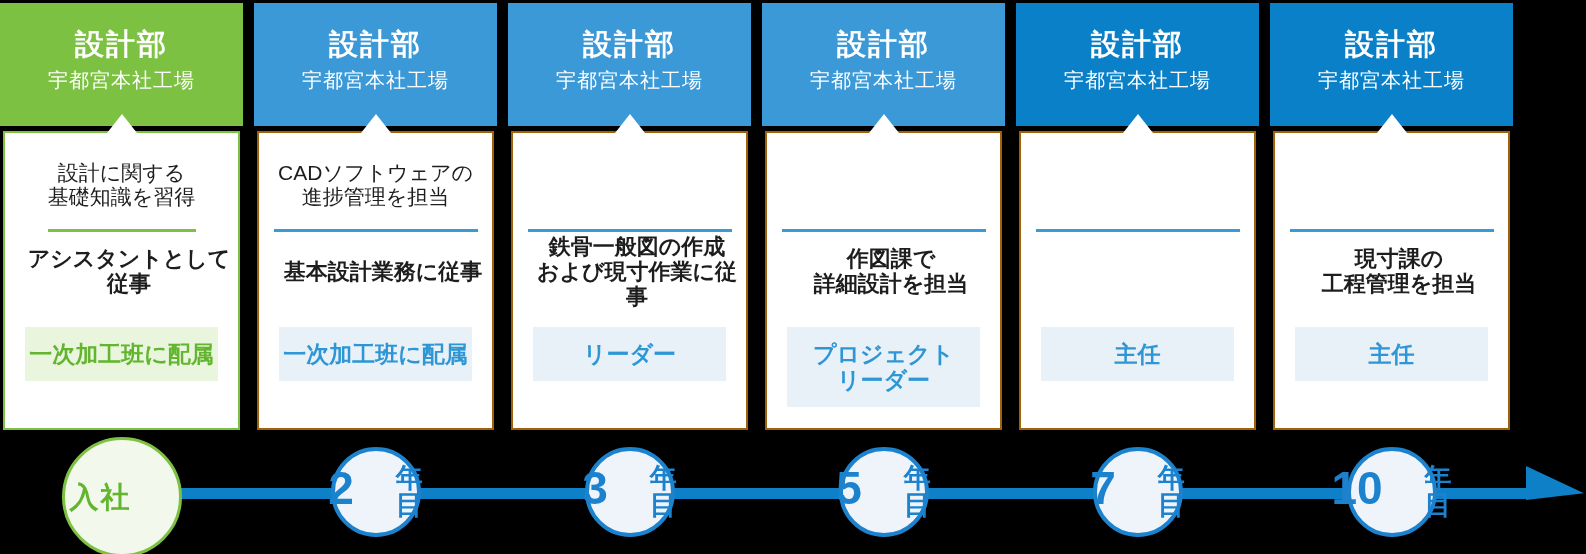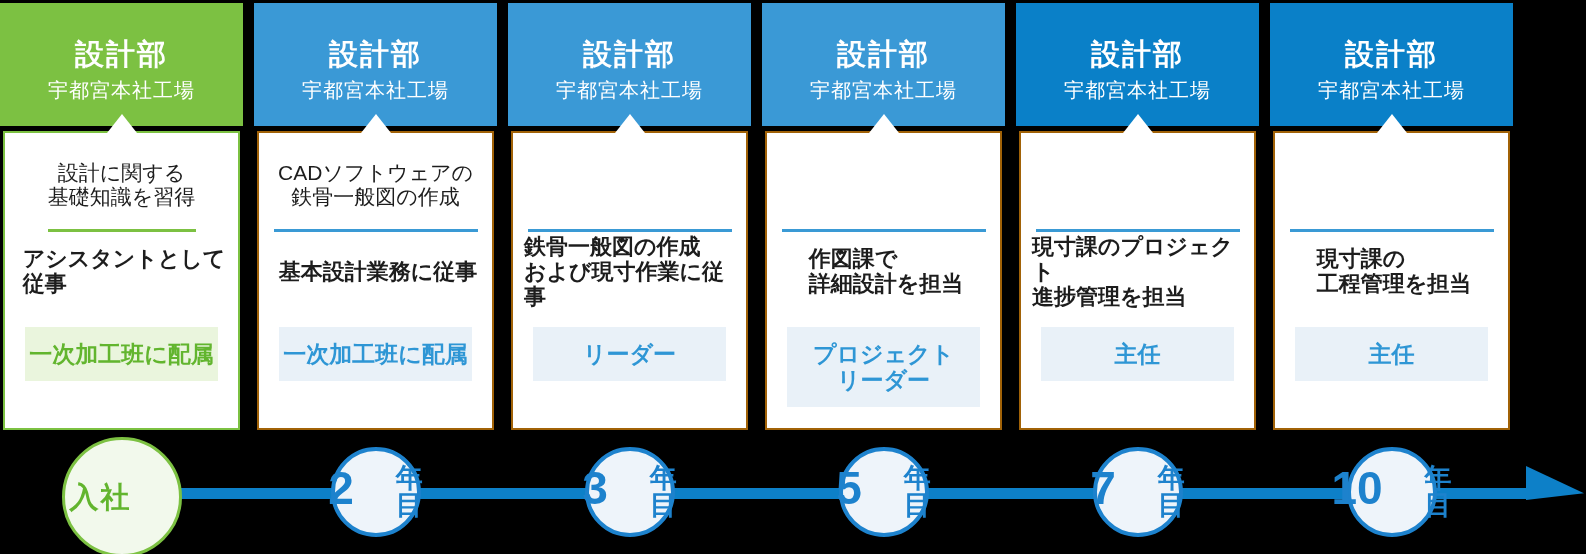--- a/index.html
+++ b/index.html
@@ -8,36 +8,36 @@
     font-family:"Liberation Sans",sans-serif;
   }
   .column{position:absolute;top:0;width:243px;height:554px;}
   .col-0{left:0px}.col-1{left:254px}.col-2{left:508px}.col-3{left:762px}.col-4{left:1016px}.col-5{left:1270px}
 
   
   .col-header{position:absolute;left:0;top:3px;width:243px;height:123px;text-align:center;color:#fff;}
   .theme-green .col-header{background:#7cc142;}
   .theme-blue-light .col-header{background:#3a99d6;}
   .theme-blue-dark .col-header{background:#0a80c8;}
-  .dept{margin:0;padding-top:37px;font-size:29px;font-weight:bold;line-height:1;letter-spacing:2px;}
+  .dept{margin:0;padding-top:27px;font-size:29px;font-weight:bold;line-height:1;letter-spacing:2px;}
   .site{margin:0;padding-top:11px;font-size:20px;font-weight:500;line-height:1;letter-spacing:1px;}
 
   
   .card{position:absolute;left:3px;top:131px;width:237px;height:299px;background:#fff;
         border:2px solid #a16207;box-sizing:border-box;}
   .theme-green .card{border-color:#7cc142;}
   .notch{position:absolute;left:50%;transform:translateX(-50%);top:-19px;width:0;height:0;
          border-left:15px solid transparent;border-right:15px solid transparent;
          border-bottom:19px solid #fff;z-index:2;}
   .card-top{position:absolute;top:22px;left:8px;right:8px;height:74px;box-sizing:border-box;padding-top:6px;
             font-size:21px;line-height:24px;font-weight:500;color:#1d1d1d;text-align:center;white-space:pre-line;}
   .divider{position:absolute;top:96px;left:50%;transform:translateX(-50%);height:3px;width:204px;background:#3a9ad5;}
   .theme-green .divider{width:148px;background:#7cc142;}
-  .card-main{position:absolute;top:106px;left:11px;right:6px;height:64px;display:flex;align-items:center;
-             justify-content:center;font-size:22px;line-height:25px;font-weight:bold;
+  .card-main{position:absolute;top:106px;left:21px;right:6px;height:64px;display:flex;align-items:center;
+             justify-content:center;text-align:center;font-size:22px;line-height:25px;font-weight:bold;
              color:#1d1d1d;white-space:pre-line;}
   .badge{position:absolute;top:194px;left:20px;right:20px;min-height:41px;box-sizing:border-box;padding:14px 4px;
          display:flex;align-items:center;justify-content:center;text-align:center;
          font-size:23px;font-weight:bold;line-height:26px;white-space:pre-line;
          background:#e9f1f8;color:#2e96d5;}
   .theme-green .badge{background:#eaf5dd;color:#62b52e;}
 
   
   .timeline-line{position:absolute;left:120px;top:488px;width:1407px;height:11px;background:#0d80c8;z-index:1;}
   .timeline-arrow{position:absolute;left:1526px;top:466px;width:58px;height:34px;background:#0d80c8;
@@ -82,21 +82,21 @@
   </section>
 
   <section class="column col-1 theme-blue-light">
     <header class="col-header">
       <div class="dept">設計部</div>
       <div class="site">宇都宮本社工場</div>
     </header>
     <div class="card">
       <div class="notch"></div>
       <div class="card-top">CADソフトウェアの
-鉄骨一般図の作成</div>
+進捗管理を担当</div>
       <div class="divider"></div>
       <div class="card-main">基本設計業務に従事</div>
       <div class="badge">一次加工班に配属</div>
     </div>
     <div class="milestone">
       <div class="milestone-label">
         <span class="m-big">2</span>
           <span class="m-small">年目</span>
       </div>
     </div>
@@ -147,22 +147,20 @@
 
   <section class="column col-4 theme-blue-dark">
     <header class="col-header">
       <div class="dept">設計部</div>
       <div class="site">宇都宮本社工場</div>
     </header>
     <div class="card">
       <div class="notch"></div>
       <div class="card-top"></div>
       <div class="divider"></div>
-      <div class="card-main">現寸課のプロジェクト
-進捗管理を担当</div>
       <div class="badge">主任</div>
     </div>
     <div class="milestone">
       <div class="milestone-label">
         <span class="m-big">7</span>
           <span class="m-small">年目</span>
       </div>
     </div>
   </section>
 

